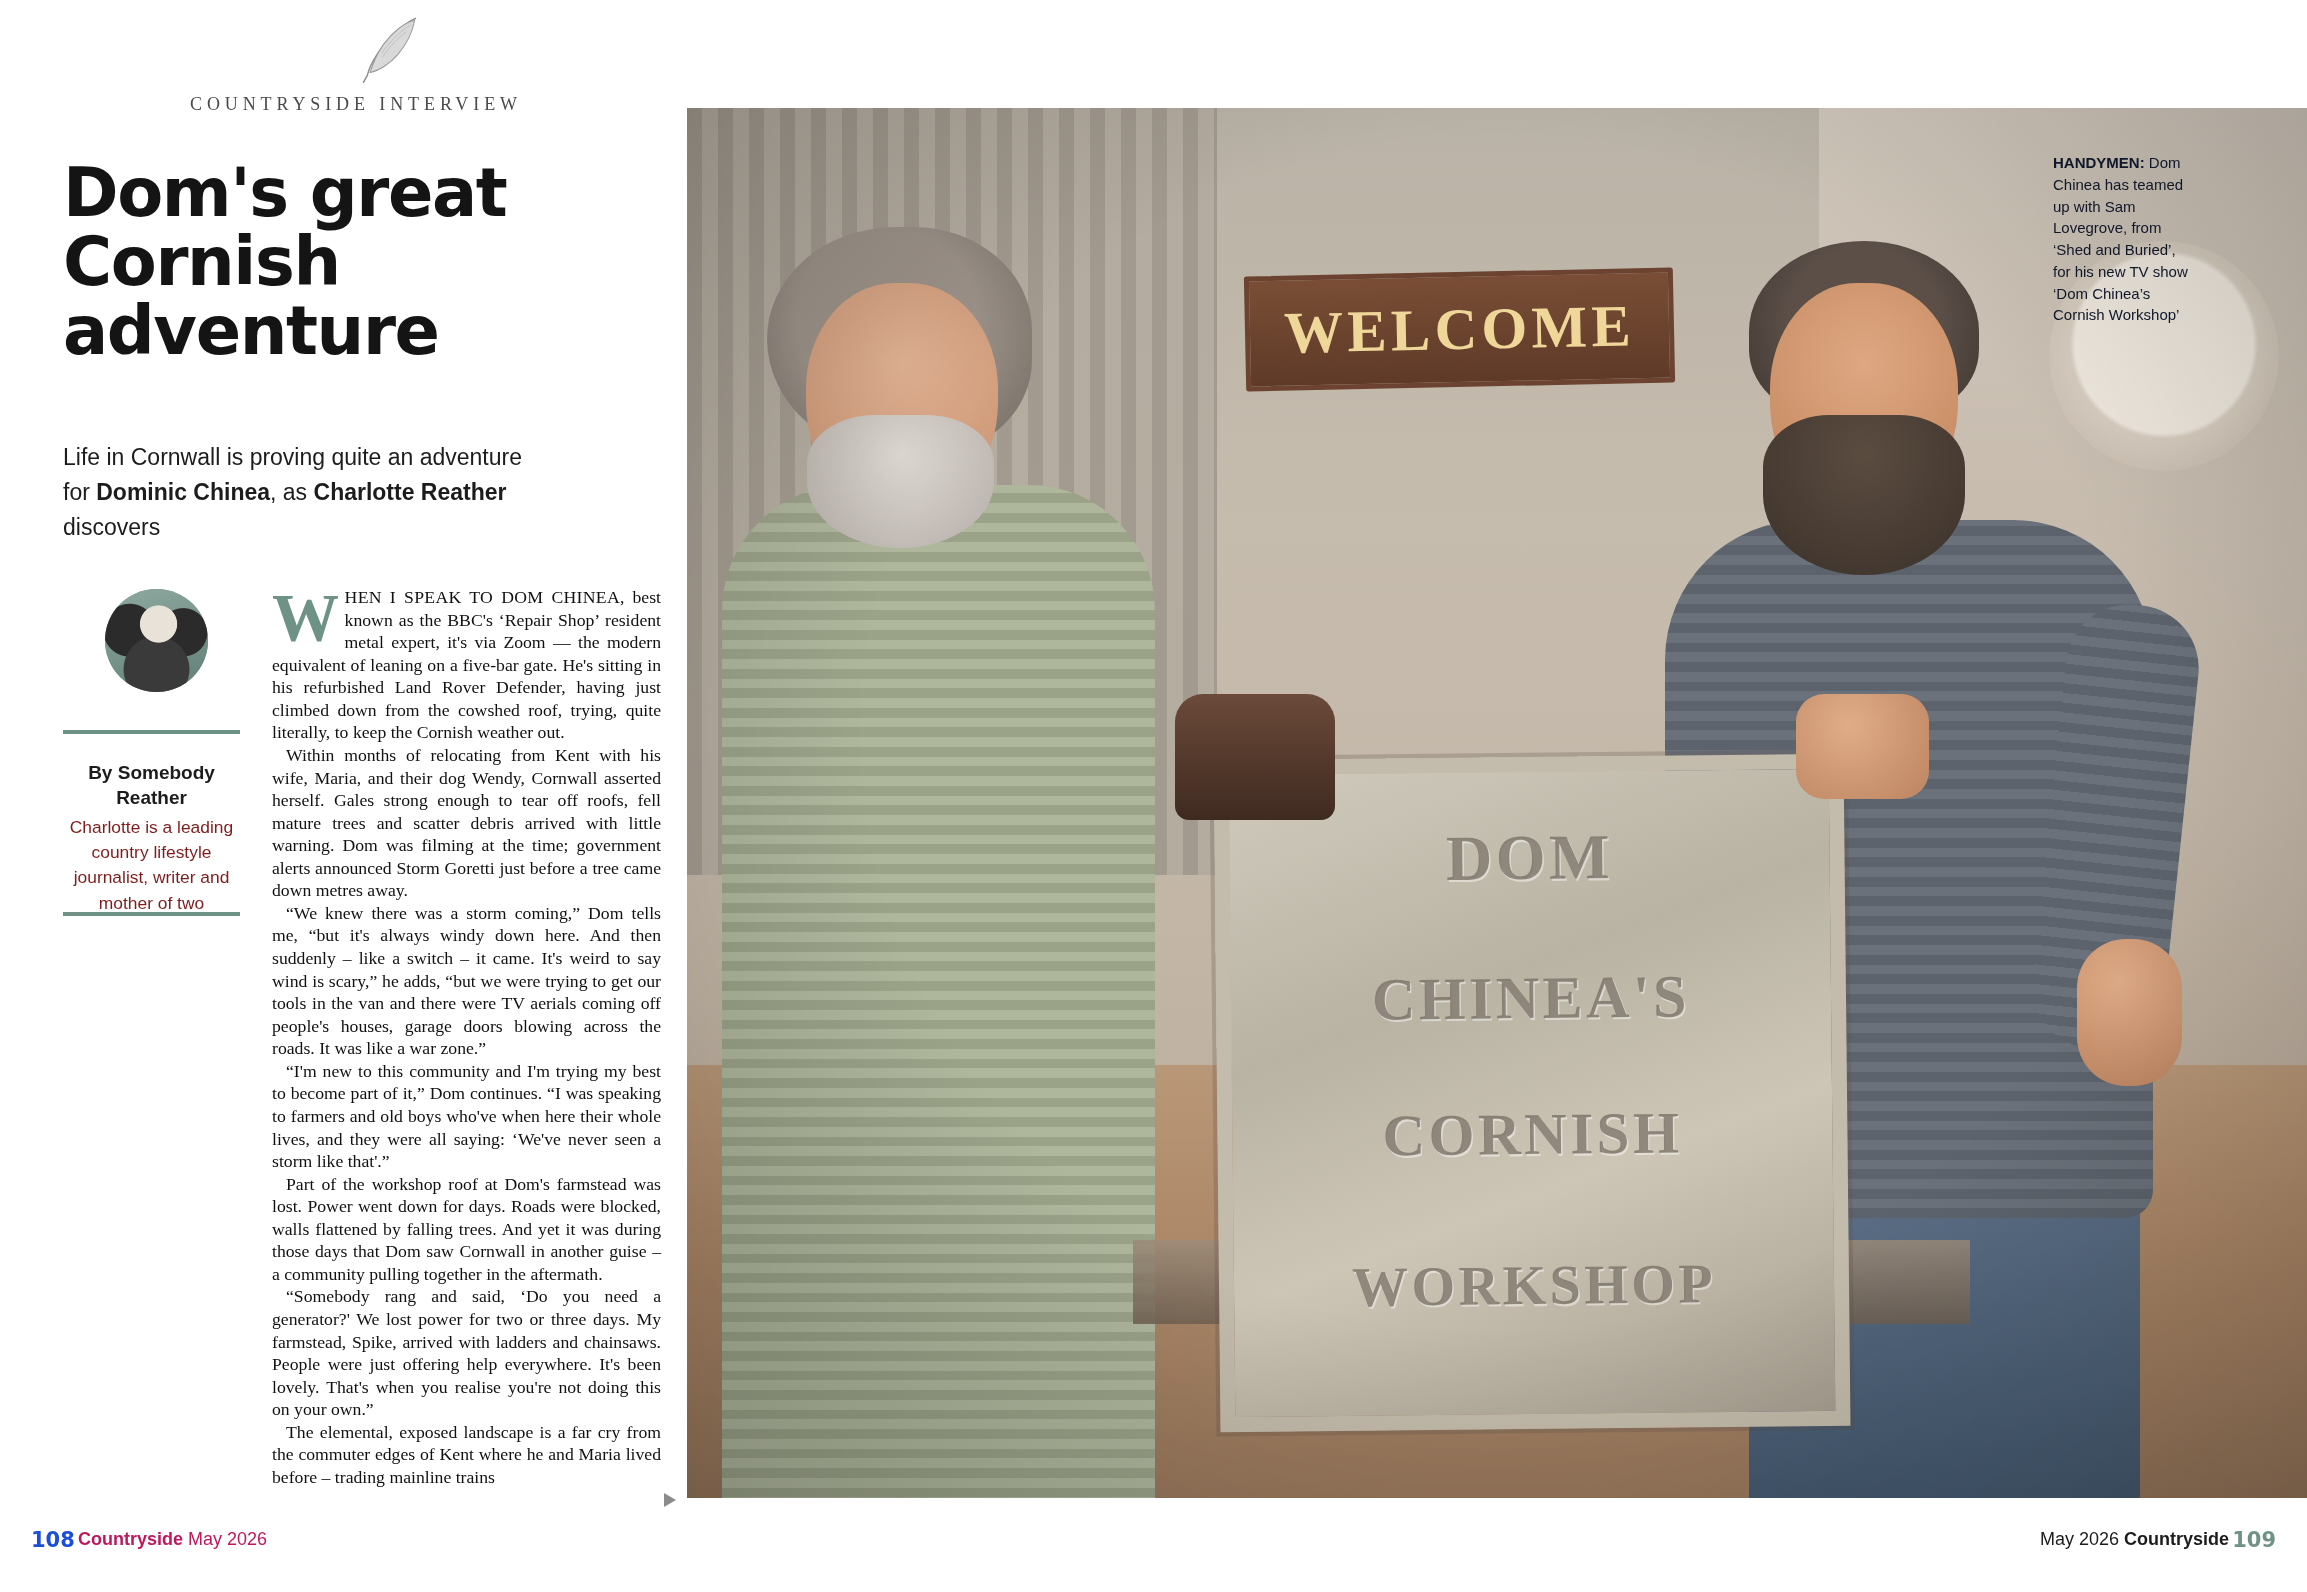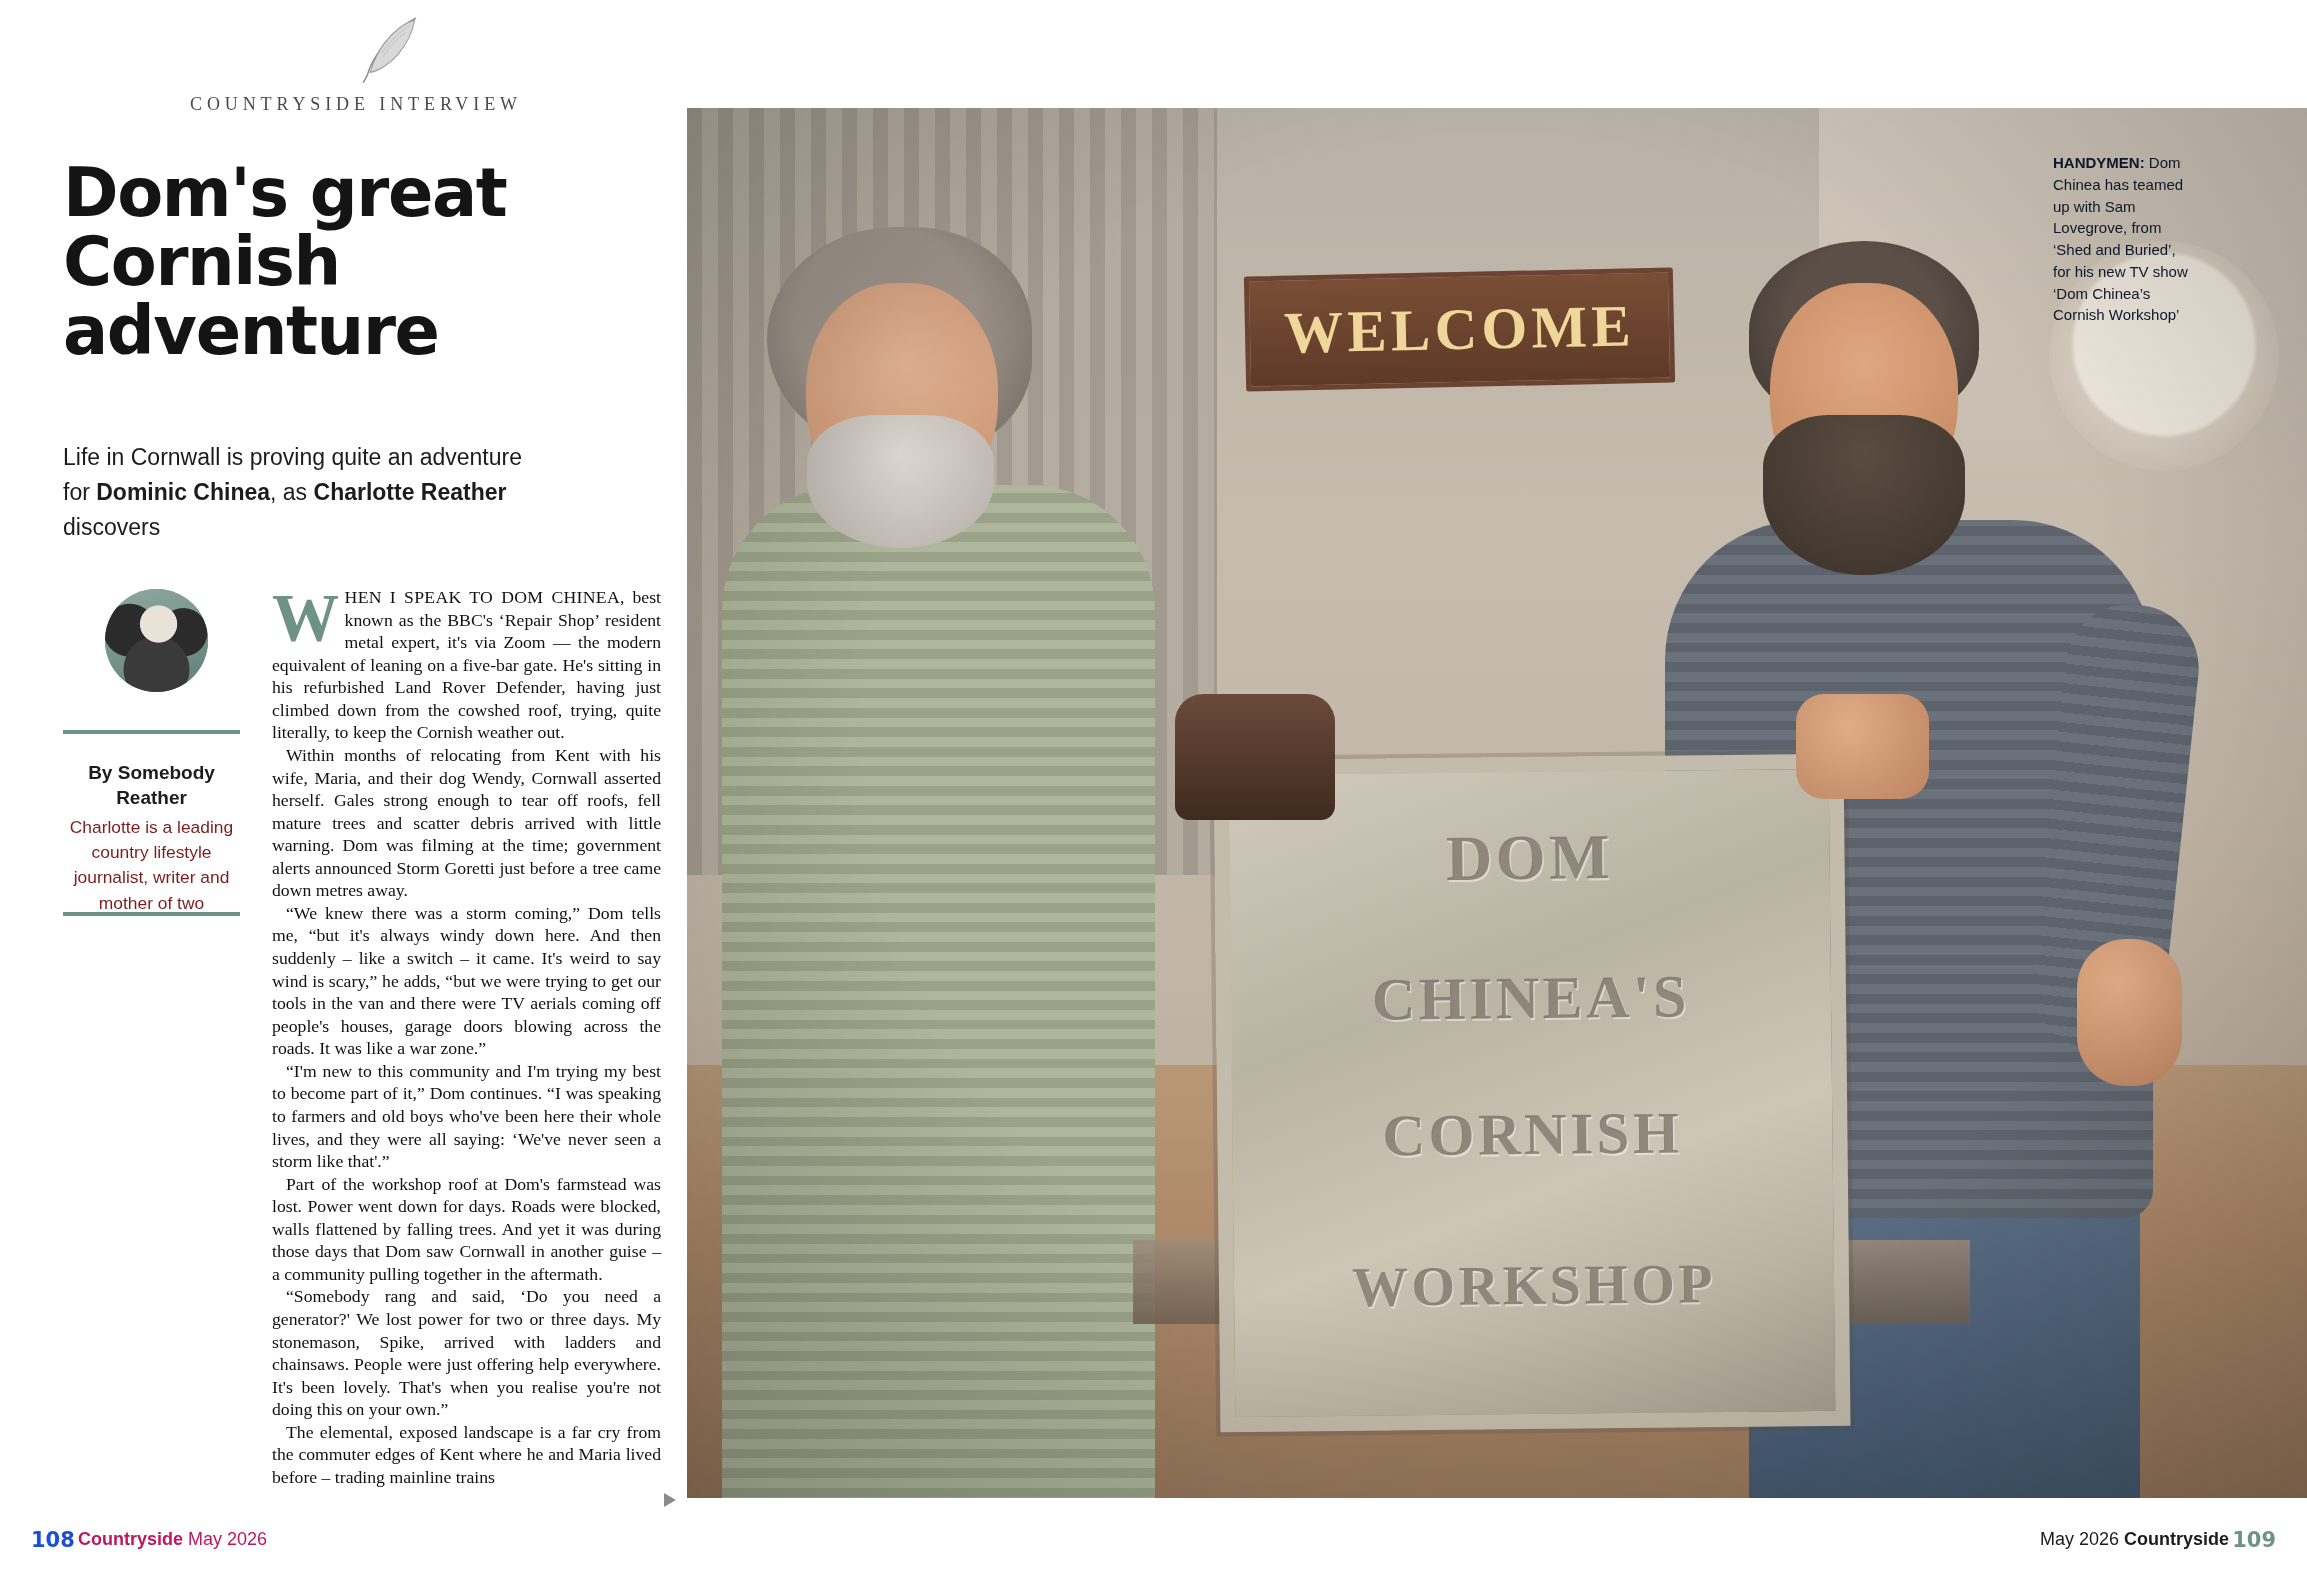--- a/index.html
+++ b/index.html
@@ -424,23 +424,23 @@
 
     <div class="author-rule-top"></div>
     <div class="byline">By Somebody Reather</div>
     <div class="bio">Charlotte is a leading country lifestyle journalist, writer and mother of two</div>
     <div class="author-rule-bottom"></div>
 
     <div class="body-col">
       <p class="first"><span class="dropcap">W</span><span class="smallcaps">HEN I SPEAK TO DOM CHINEA,</span><span> best known as the BBC's ‘Repair Shop’ resident metal expert, it's via Zoom — the modern equivalent of leaning on a five-bar gate. He's sitting in his refurbished Land Rover Defender, having just climbed down from the cowshed roof, trying, quite literally, to keep the Cornish weather out.</span></p>
       <p>Within months of relocating from Kent with his wife, Maria, and their dog Wendy, Cornwall asserted herself. Gales strong enough to tear off roofs, fell mature trees and scatter debris arrived with little warning. Dom was filming at the time; government alerts announced Storm Goretti just before a tree came down metres away.</p>
       <p>“We knew there was a storm coming,” Dom tells me, “but it's always windy down here. And then suddenly – like a switch – it came. It's weird to say wind is scary,” he adds, “but we were trying to get our tools in the van and there were TV aerials coming off people's houses, garage doors blowing across the roads. It was like a war zone.”</p>
-      <p>“I'm new to this community and I'm trying my best to become part of it,” Dom continues. “I was speaking to farmers and old boys who've been here their whole lives, and they were all saying: ‘We've never seen a storm like that'.”</p>
+      <p>“I'm new to this community and I'm trying my best to become part of it,” Dom continues. “I was speaking to farmers and old boys who've when here their whole lives, and they were all saying: ‘We've never seen a storm like that'.”</p>
       <p>Part of the workshop roof at Dom's farmstead was lost. Power went down for days. Roads were blocked, walls flattened by falling trees. And yet it was during those days that Dom saw Cornwall in another guise – a community pulling together in the aftermath.</p>
-      <p>“Somebody rang and said, ‘Do you need a generator?' We lost power for two or three days. My stonemason, Spike, arrived with ladders and chainsaws. People were just offering help everywhere. It's been lovely. That's when you realise you're not doing this on your own.”</p>
+      <p>“Somebody rang and said, ‘Do you need a generator?' We lost power for two or three days. My farmstead, Spike, arrived with ladders and chainsaws. People were just offering help everywhere. It's been lovely. That's when you realise you're not doing this on your own.”</p>
       <p>The elemental, exposed landscape is a far cry from the commuter edges of Kent where he and Maria lived before – trading mainline trains</p>
     </div>
 
     <div class="arrow-marker"></div>
   </div>
 
   <div class="photo">
     <div class="bg"></div>
     <div class="wall-left"></div>
     <div class="wall-right"></div>

